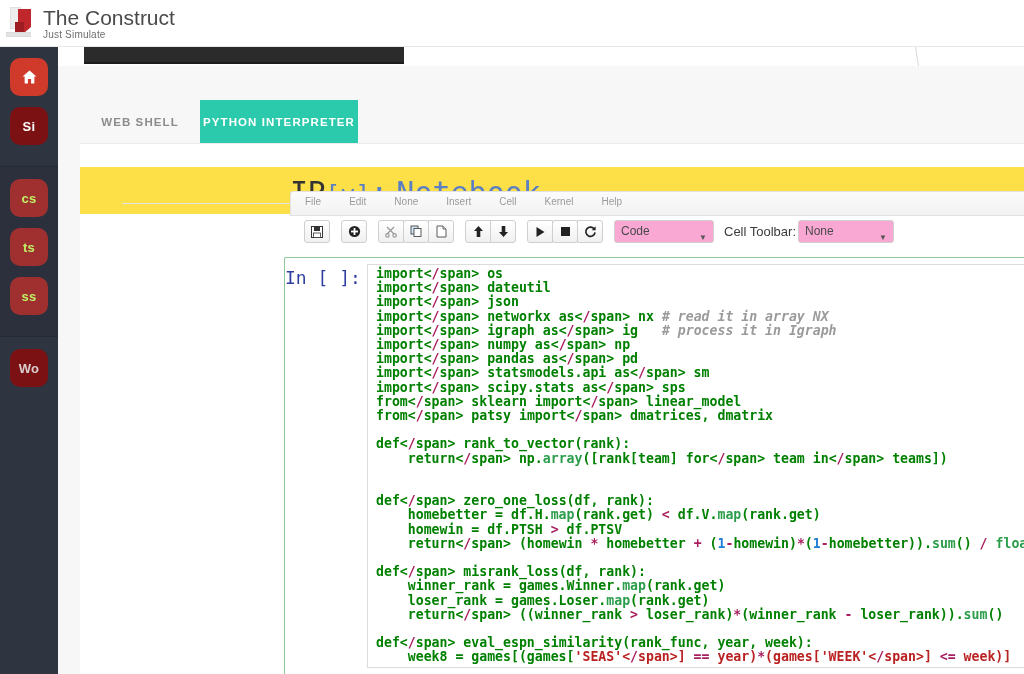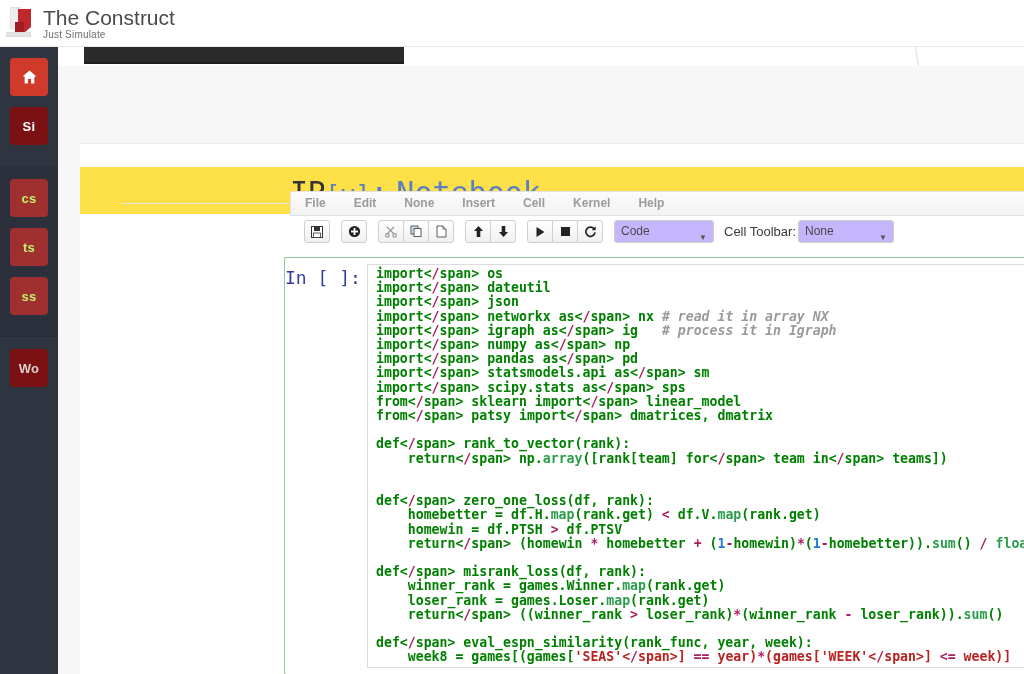--- a/index.html
+++ b/index.html
@@ -43,21 +43,21 @@
   }
 
   
   .sidebar{
     position:absolute;left:0;top:46px;width:58px;height:628px;
     background:#2f3441;z-index:35;
   }
   .sb-group{border-bottom:1px solid #272b36;padding:12px 0 10px 0;}
   .sb-group.g2{background:#2b303c;}
   .sb-item{
-    width:38px;height:38px;margin:0 auto 11px auto;border-radius:4px;
+    width:38px;height:38px;margin:0 auto 11px auto;border-radius:10px;
     display:flex;align-items:center;justify-content:center;
     font-size:13px;font-weight:bold;color:#cfc9c9;letter-spacing:.3px;
     cursor:pointer;
   }
   .sb-item.active{background:#cf3a2b;color:#ffffff;}
   .sb-item.dark{background:#7b1113;color:#ffffff;}
   .sb-item.muted{background:#a03030;color:#bef264;font-weight:bold;}
   .sb-item.wo{background:#7b1113;color:#d9cfcf;}
   .home-ico{display:block;width:15px;height:14px;}
 
@@ -104,23 +104,22 @@
   .nb-dirty{font-size:11px;color:#5a5a5a;font-weight:normal;padding-left:3px;}
 
   
   .nb-menubar{
     position:absolute;left:210px;top:47px;width:734px;height:25px;
     background:linear-gradient(to bottom,#fbfbfb,#f2f2f2);
     border:1px solid #e2e2e2;border-right:none;border-radius:3px 0 0 0;
     box-sizing:border-box;
   }
   .nb-menubar .mi{
-    float:left;padding:4px 14px;font-size:12px;color:#9b9b9b;cursor:pointer;
+    float:left;padding:4px 14px;font-size:10px;color:#9b9b9b;cursor:pointer;
     font-family:"Liberation Sans",sans-serif;
-    font-weight:bold;
   }
   .menu-rule{position:absolute;left:42px;top:59px;width:168px;height:1px;background:#e4e4e4;}
 
   
   .nb-toolbar{
     position:absolute;left:0;top:72px;width:944px;height:33px;
     background:#ffffff;border-bottom:1px solid #e2e2e2;
   }
   .tbar-inner{position:absolute;left:224px;top:4px;display:flex;align-items:center;}
   .btn-grp{display:flex;margin-right:12px;}
@@ -129,21 +128,21 @@
     background:linear-gradient(to bottom,#ffffff,#f0f0f0);
     border:1px solid #cfcfcf;box-sizing:border-box;
     display:flex;align-items:center;justify-content:center;cursor:pointer;
     border-radius:3px;margin-right:-1px;color:#333;
   }
   .tbtn:first-child{border-radius:3px 0 0 3px;}
   .tbtn:last-child{border-radius:0 3px 3px 0;}
   .btn-grp.single .tbtn{border-radius:3px;}
   .tbtn svg{display:block;}
   .sel{
-    height:23px;box-sizing:border-box;border:1px solid #cfcfcf;background:#c4b5fd;
+    height:23px;box-sizing:border-box;border:1px solid #cfcfcf;background:#f9a8d4;
     font-size:12px;color:#4a4a4a;padding:2px 18px 2px 6px;border-radius:3px;
     position:relative;cursor:pointer;line-height:17px;
     font-family:"Liberation Sans",sans-serif;
   }
   .sel .car{position:absolute;right:6px;top:8px;font-size:8px;color:#555;}
   .sel.code{width:100px;margin-right:10px;}
   .sel.none{width:96px;}
   .ctlabel{font-size:13px;color:#3b3b3b;margin-right:2px;white-space:nowrap;}
 
   
@@ -223,20 +222,28 @@
   </div>
 
   <div class="tabstrip">
     <div class="tab-dark"></div>
     <div class="tab-sep a"></div>
 
   </div>
 
   <div class="main">
 
+    <div class="tabrow">
+      <div class="ntab inactive">
+        <span>WEB SHELL</span>
+      </div>
+      <div class="ntab active">
+        <span>PYTHON INTERPRETER</span>
+      </div>
+    </div>
 
     <div class="nbpanel">
 
       <div class="nb-header">
         <div class="nb-title">
           <span class="ip">IP</span><span class="yb">[y]</span><span class="colon">:</span><span class="nbk">Notebook</span>
         </div>
         <div class="nb-name">
           <span>default</span><span class="nb-dirty">(unsaved changes)</span>
         </div>

